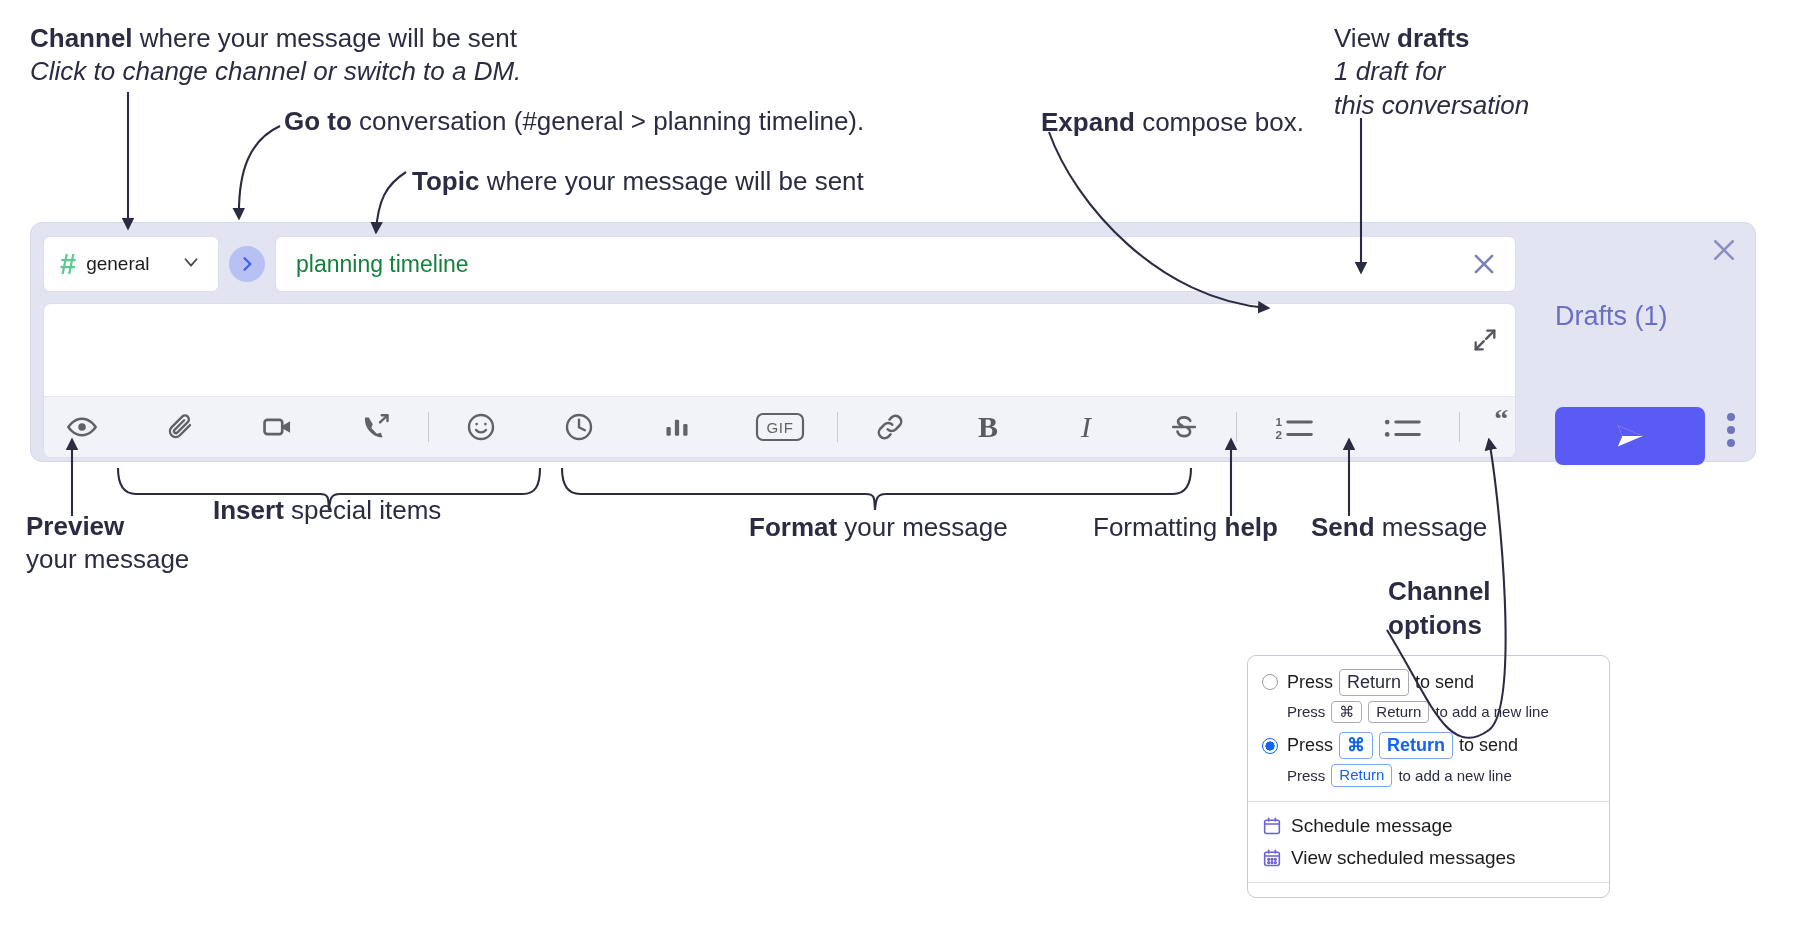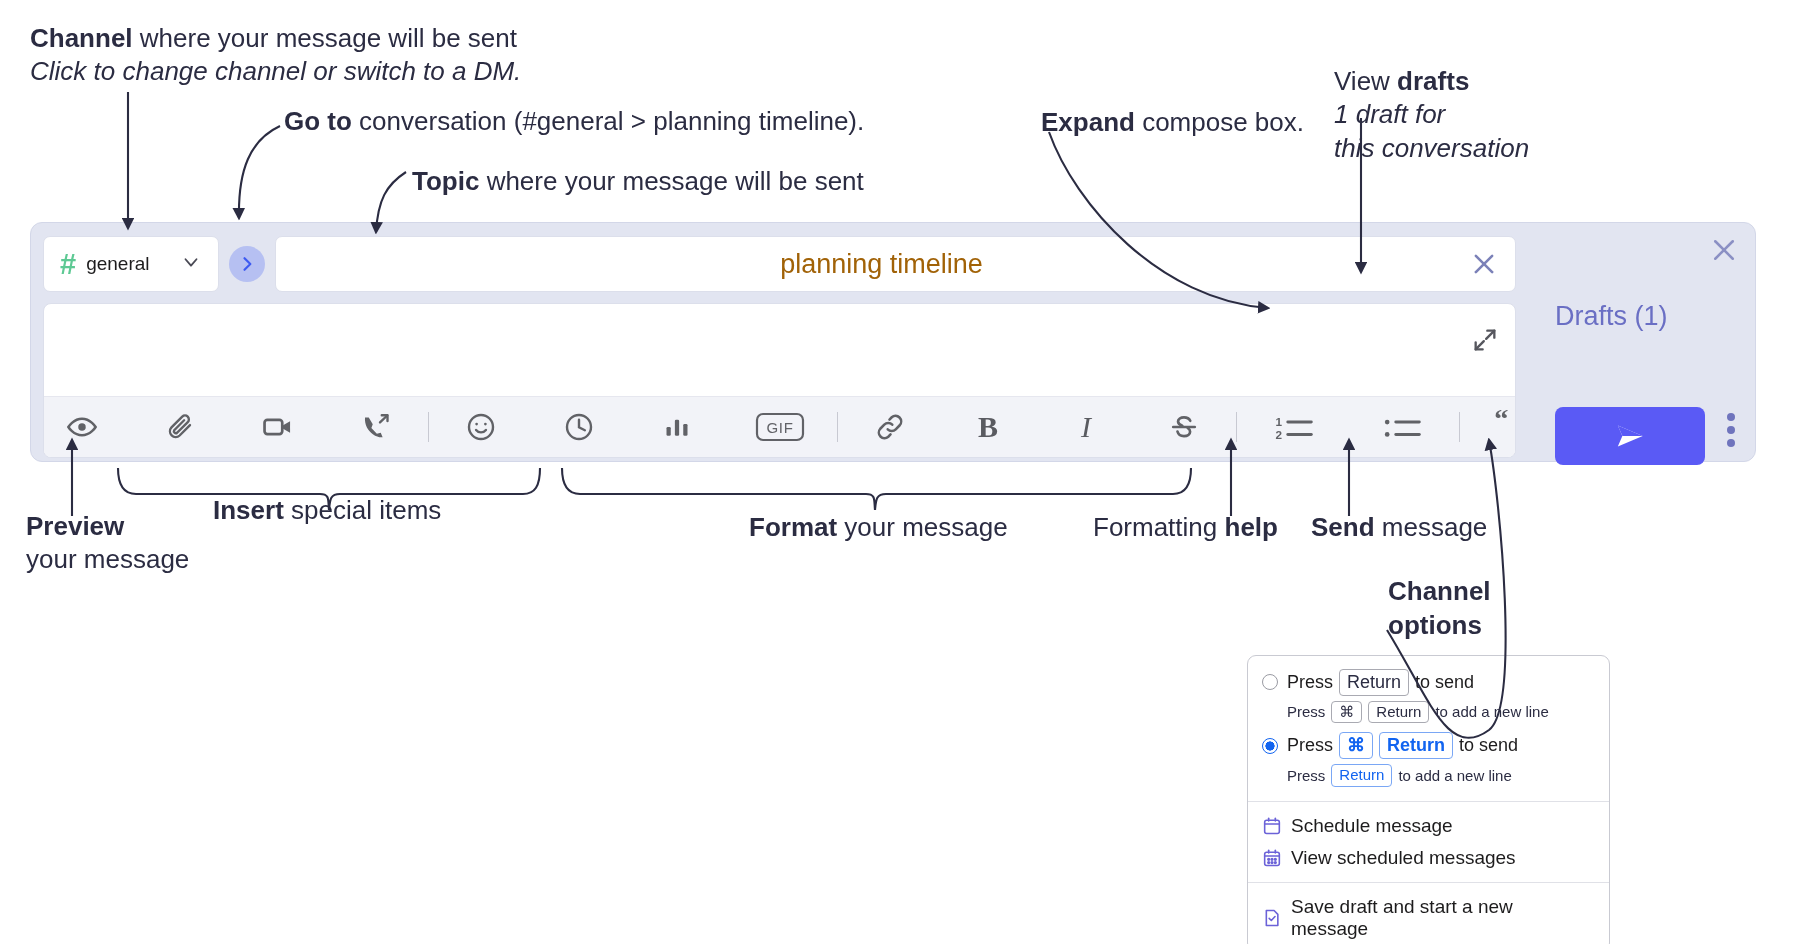--- a/index.html
+++ b/index.html
@@ -39,21 +39,21 @@
   .chev{margin-left:auto;color:#4a4a55;}
   .goto-btn{
     width:36px;height:36px;border-radius:50%;background:#b6c0f2;
     display:flex;align-items:center;justify-content:center;flex:0 0 auto;
   }
   .topic-field{
     flex:1;background:#ffffff;border:1px solid #dcdfeb;border-radius:7px;
     height:56px;box-sizing:border-box;display:flex;align-items:center;
     padding:0 14px 0 20px;
   }
-  .topic-value{font-size:27px;color:#a16207;flex:1;text-align:center;}
+  .topic-value{font-size:23px;color:#15803d;flex:1;}
   .topic-x{width:34px;height:34px;display:flex;align-items:center;justify-content:center;color:#7b81b8;}
 
   
   .msgbox{
     margin-top:10px;background:#ffffff;border:1px solid #dcdfeb;border-radius:8px;
     overflow:hidden;
   }
   .msg-area{height:92px;position:relative;}
   .placeholder{position:absolute;left:26px;top:22px;font-size:26px;color:#7c7d84;}
   .expand-btn{position:absolute;right:16px;top:22px;color:#55565d;}
@@ -117,21 +117,21 @@
 </div>
 
 <div class="anno" style="left:412px;top:149px;margin-top:16px;">
   <b>Topic</b><span> where your message will be sent</span>
 </div>
 
 <div class="anno" style="left:1041px;top:106px;">
   <b>Expand</b><span> compose box.</span>
 </div>
 
-<div class="anno" style="left:1334px;top:22px;margin-top:43px;">
+<div class="anno" style="left:1334px;top:22px;">
   <div><span>View </span><b>drafts</b></div>
   <div><i>1 draft for</i></div>
   <div><i>this conversation</i></div>
 </div>
 
 <div class="anno" style="left:26px;top:510px;">
   <div><b>Preview</b></div>
   <div><span>your message</span></div>
 </div>
 
@@ -447,29 +447,20 @@
           <circle cx="8" cy="17.4" r="1" fill="currentColor"></circle>
           <circle cx="12" cy="17.4" r="1" fill="currentColor"></circle>
           <circle cx="16" cy="17.4" r="1" fill="currentColor"></circle>
         </svg>
     </span>
     <span>View scheduled messages</span>
   </div>
 
   <div class="menu-div"></div>
 
-  <div class="mitem">
-    <span class="mico">
-      <svg width="20" height="20" viewBox="0 0 24 24" fill="none" stroke="currentColor" stroke-width="1.9" stroke-linecap="round" stroke-linejoin="round">
-          <path d="M5.2 3h9.3L19 7.6V21H5.2z"></path>
-          <polyline points="8.6 12.4 11.2 15 15.6 10.2"></polyline>
-        </svg>
-    </span>
-    <span>Save draft and start a new message</span>
-  </div>
 </div>
 
 <svg class="overlay">
   <g fill="none" stroke="#2b2c42" stroke-width="2.1">
 
     <path d="M128 92 L128 228" marker-end="url(#ah)"></path>
 
     <path d="M280 126 C 250 140, 238 170, 239 218" marker-end="url(#ah)"></path>
 
     <path d="M406 172 C 386 185, 378 200, 376 232" marker-end="url(#ah)"></path>

